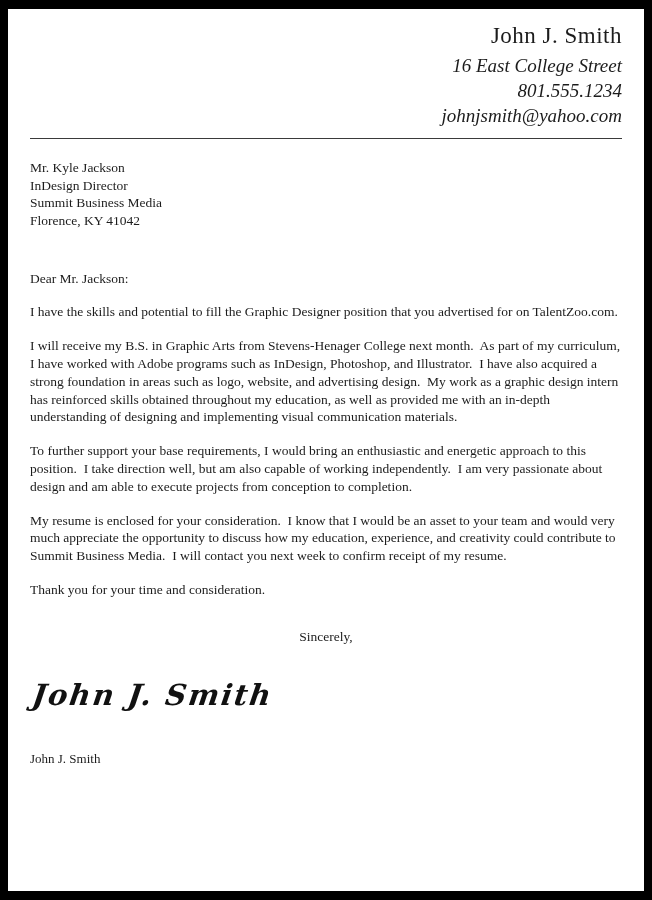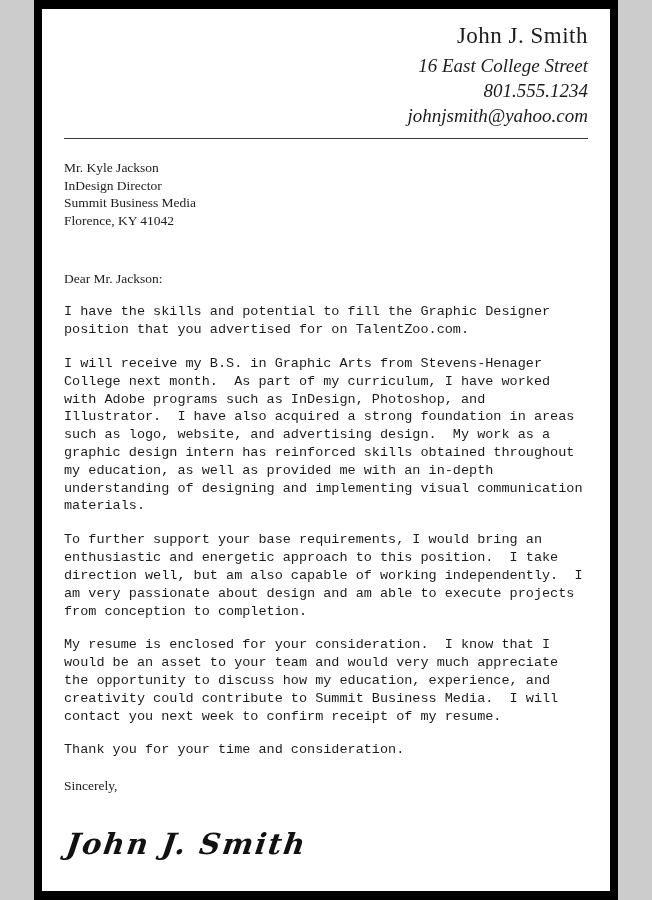--- a/index.html
+++ b/index.html
@@ -1,21 +1,21 @@
 <!DOCTYPE html>
 <html><head>
 <meta charset="utf-8">
 <style>
   html, body {
     margin: 0;
     padding: 0;
     background: #cccccc;
   }
   .canvas {
-    width: 584px;
+    width: 652px;
     height: 900px;
     background: #000000;
     box-sizing: border-box;
     padding: 9px 8px;
     margin: 0 auto;
     overflow: hidden;
   }
   .page {
     background: #ffffff;
     width: 100%;
@@ -60,24 +60,24 @@
   }
   .recipient-block div {
     line-height: 1.3;
   }
   .salutation {
     margin-top: 40px;
   }
   .body-paragraph {
     margin: 16px 0 0 0;
     white-space: pre-wrap;
-    font-family: Liberation Mono, monospace;
   }
   .closing {
-    margin-top: 18px;
+    margin-top: 29px;
+    text-align: center;
   }
   .signature-script {
     margin-top: 30px;
     font-family: "DejaVu Serif", serif;
     font-style: italic;
     font-weight: bold;
     font-size: 29px;
     letter-spacing: 2px;
     transform: skewX(-8deg);
     transform-origin: left bottom;

